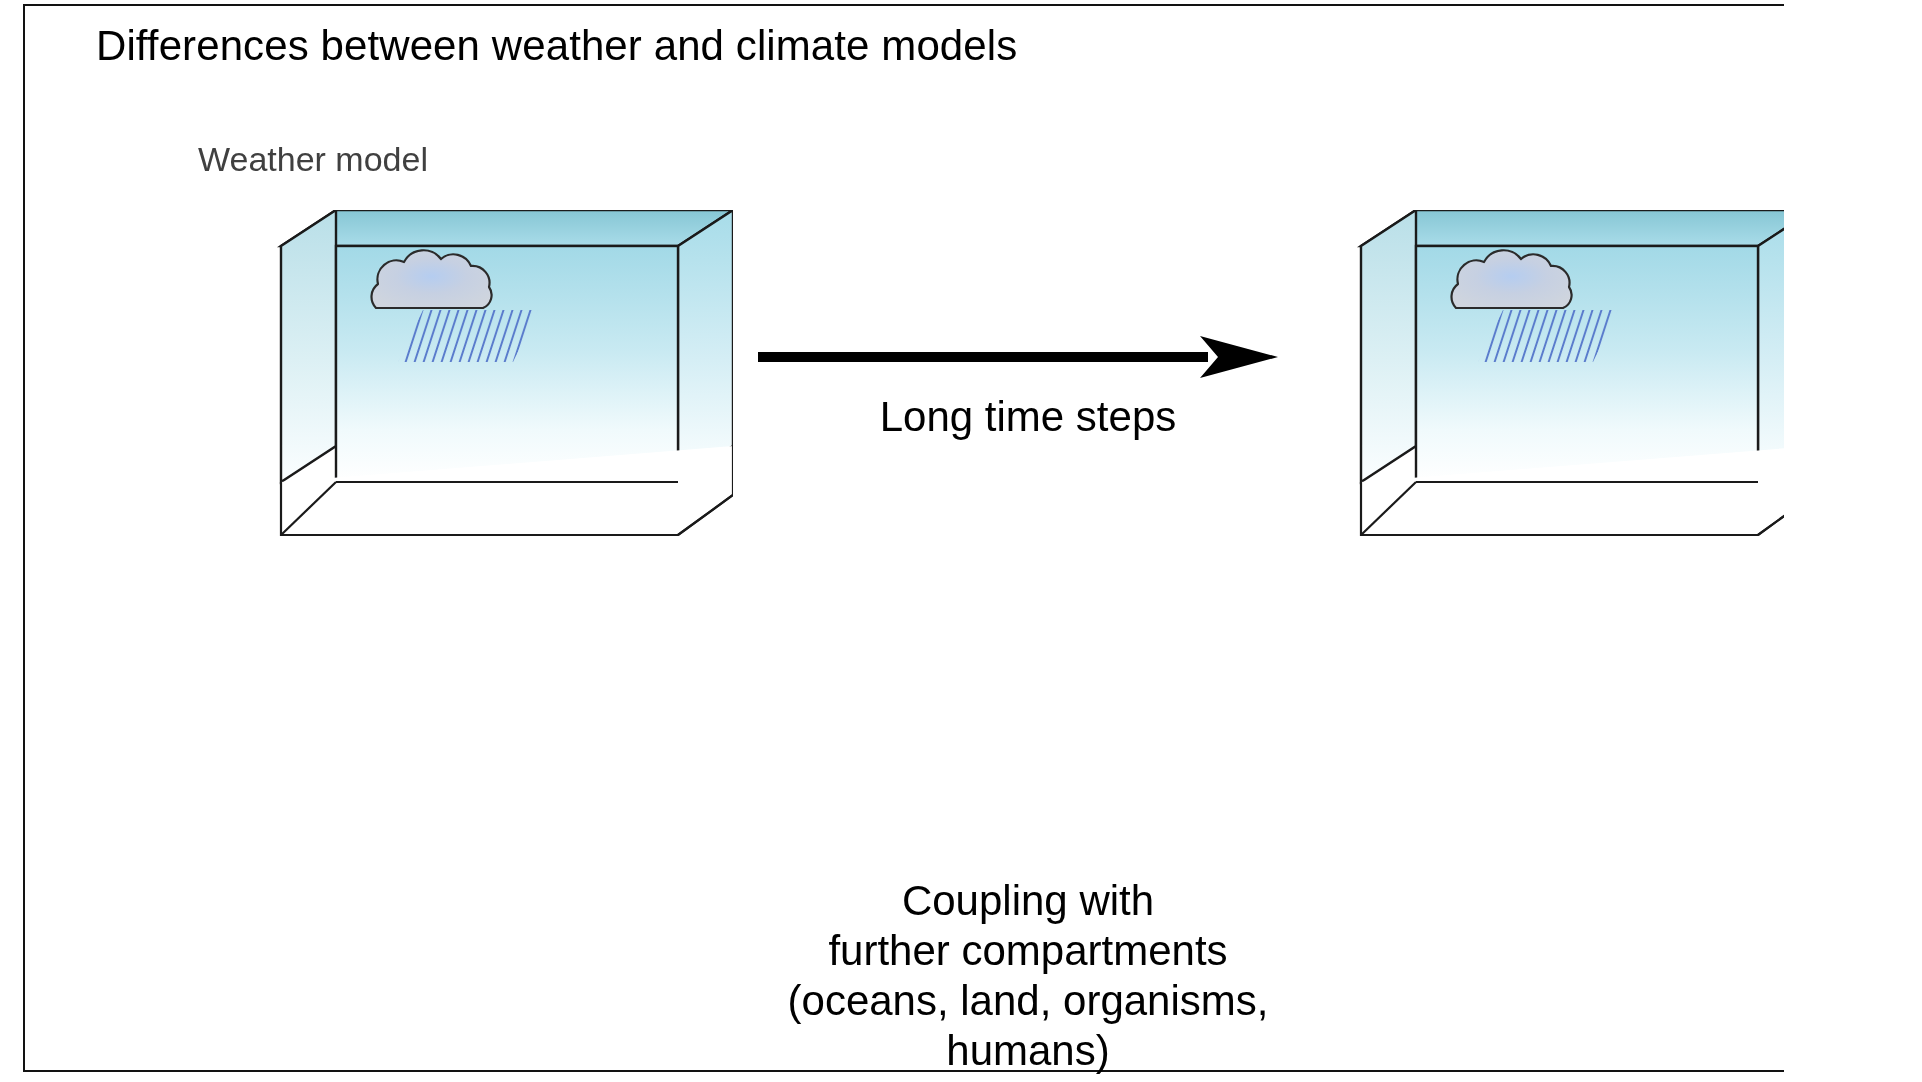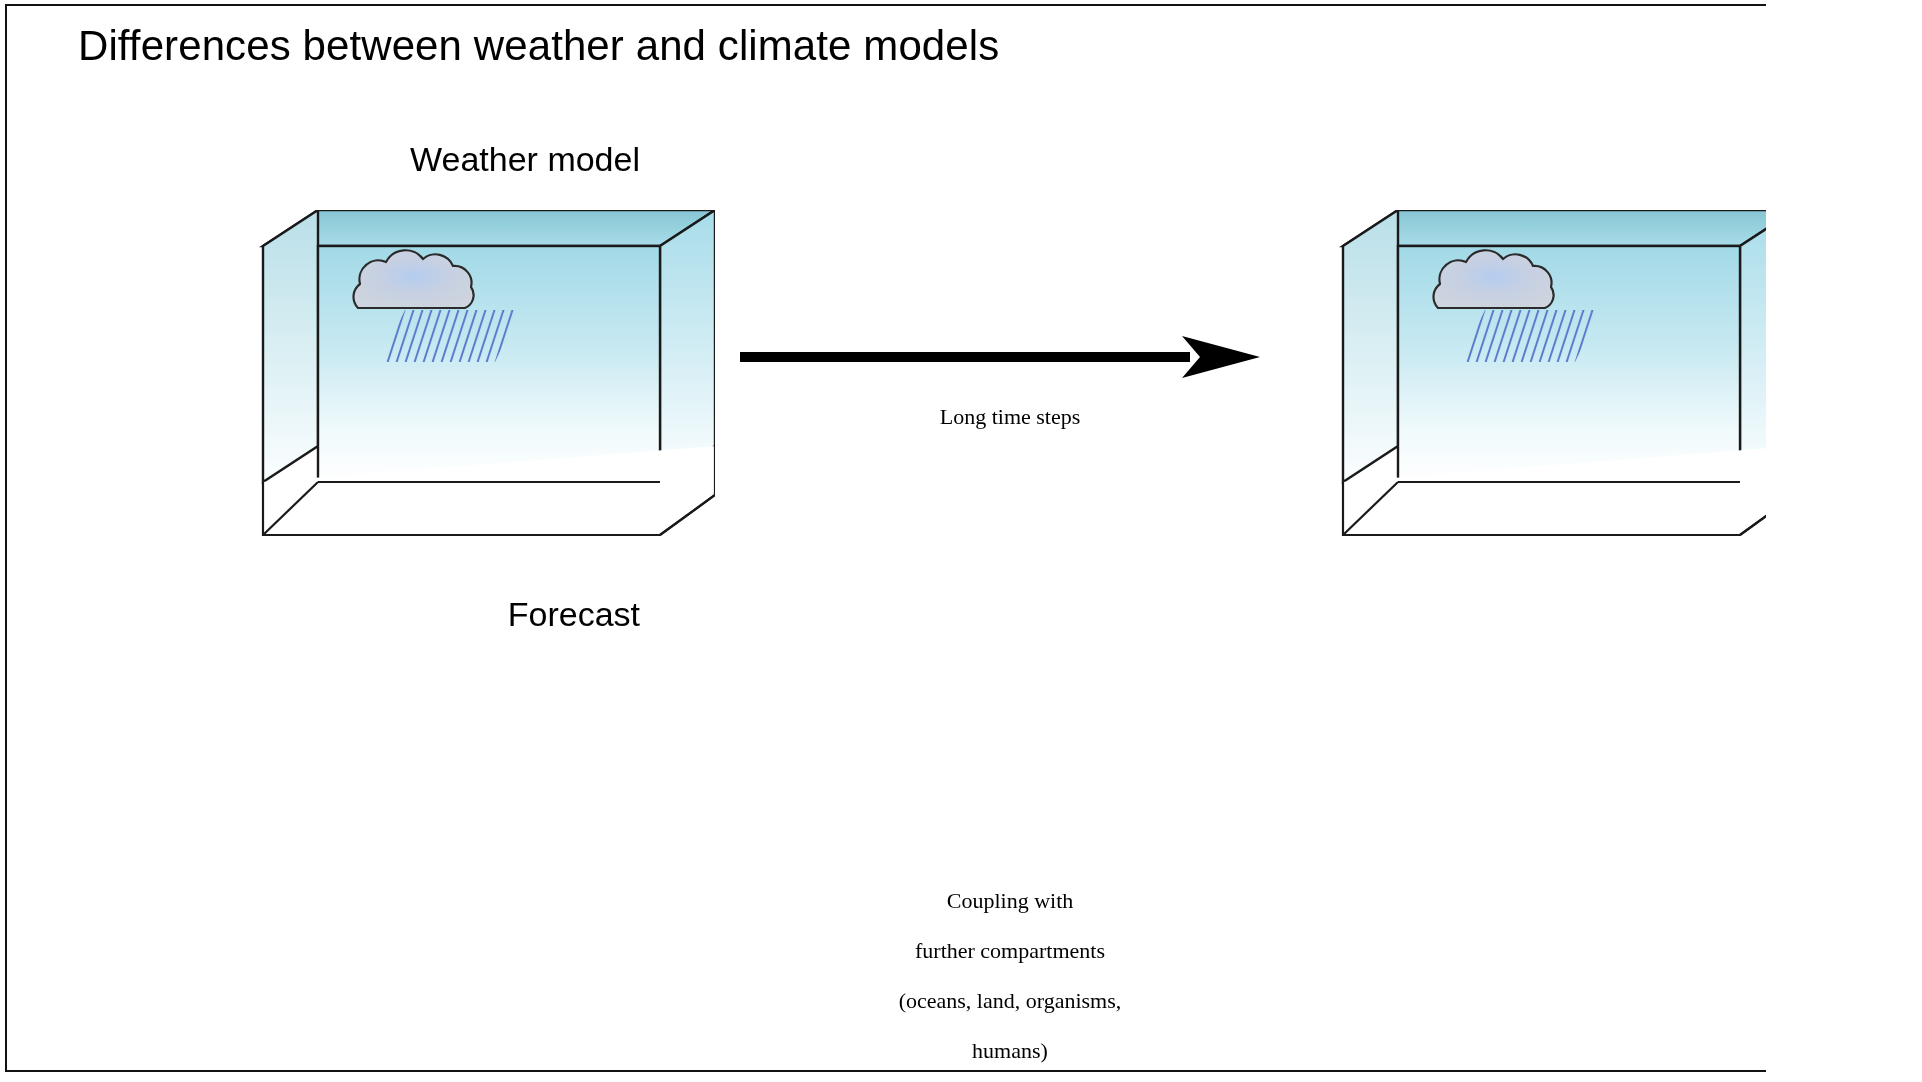--- a/index.html
+++ b/index.html
@@ -9,20 +9,21 @@
   }
   body {
     font-family: "Liberation Sans", sans-serif;
   }
   #canvas {
     position: relative;
     width: 1766px;
     height: 1082px;
     background: #ffffff;
     overflow: hidden;
+    margin-left: 18px;
   }
   #frame-border {
     position: absolute;
     left: 5px;
     top: 4px;
     width: 1911px;
     height: 1068px;
     border: 2px solid #121212;
     box-sizing: border-box;
     pointer-events: none;
@@ -32,22 +33,22 @@
     left: 78px;
     top: 22px;
     font-size: 42px;
     color: #000000;
     white-space: nowrap;
     letter-spacing: 0.1px;
   }
   .model-caption {
     position: absolute;
     font-size: 34px;
-    color: #000000;
-    text-align: right;
+    color: #404040;
+    text-align: left;
     white-space: nowrap;
   }
   .model-title-left  { left: 180px;  top: 140px; width: 460px; }
   .model-title-right { left: 1290px; top: 140px; width: 460px; }
   .model-foot-left   { left: 180px;  top: 595px; width: 460px; }
   .model-foot-right  { left: 1290px; top: 595px; width: 460px; }
 
   .box-wrap {
     position: absolute;
     width: 470px;
@@ -61,28 +62,27 @@
     position: absolute;
     left: 740px;
     top: 332px;
     width: 520px;
     height: 50px;
   }
   #arrow-wrap svg { display: block; width: 520px; height: 50px; }
 
   .mid-note {
     position: absolute;
-    font-size: 22px;
+    font-size: 42px;
     line-height: 50px;
     color: #000000;
     text-align: center;
     width: 620px;
     left: 700px;
     white-space: pre-line;
-    font-family: Liberation Serif, serif;
   }
   #note-timesteps   { top: 392px; }
   #note-startcond   { top: 574px; }
   #note-resolution  { top: 724px; }
   #note-coupling    { top: 876px; }
 </style>
 </head>
 <body>
 
 <div id="canvas">
@@ -155,21 +155,20 @@
                  a19,19 0 0 1 26,-22
                  a22,22 0 0 1 37,-3
                  a19,19 0 0 1 30,7
                  a17,17 0 0 1 18,21
                  a14,14 0 0 1 -6,21
                  z" fill="url(#cloudGradL)" stroke="#2b2b2b" stroke-width="2.2" stroke-linejoin="round"></path>
       </g>
     </svg>
   </div>
 
-  <div class="model-caption model-foot-left">Forecast</div>
 
   <div id="arrow-wrap">
     <svg viewBox="0 0 520 50" xmlns="http://www.w3.org/2000/svg">
       <rect x="0" y="20" width="450" height="10" fill="#000000"></rect>
       <path d="M442,4 L520,25 L442,46 L460,25 Z" fill="#000000"></path>
     </svg>
   </div>
 
   <div class="mid-note" id="note-timesteps">Long time steps</div>
 

